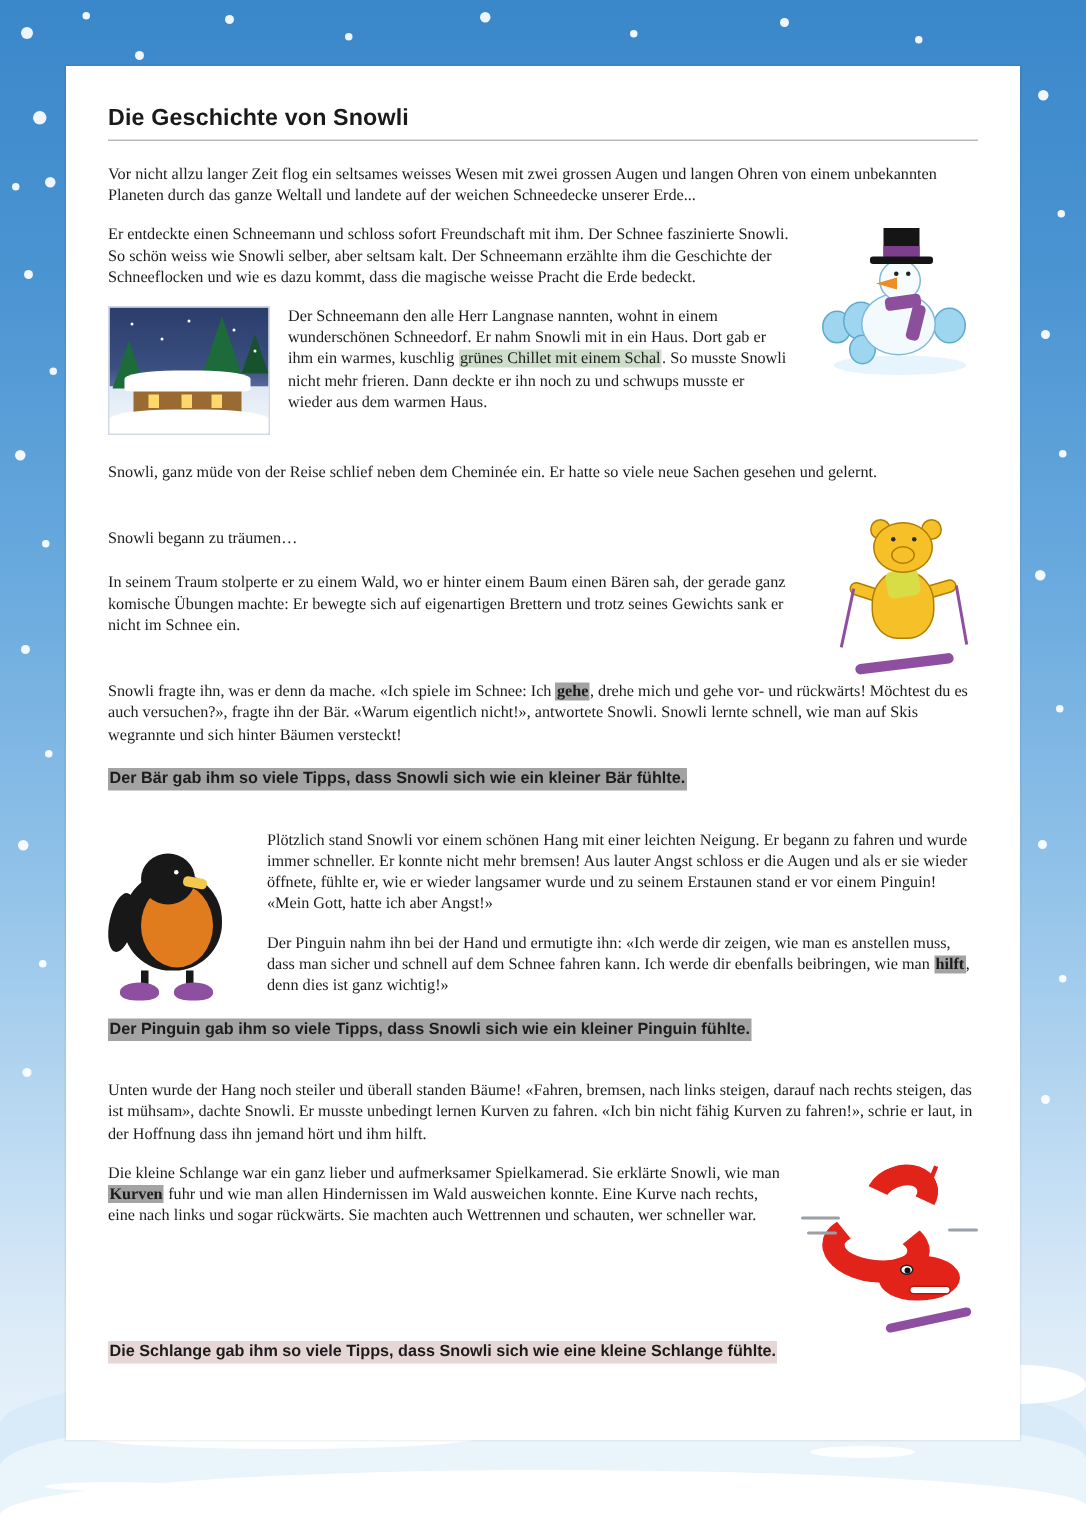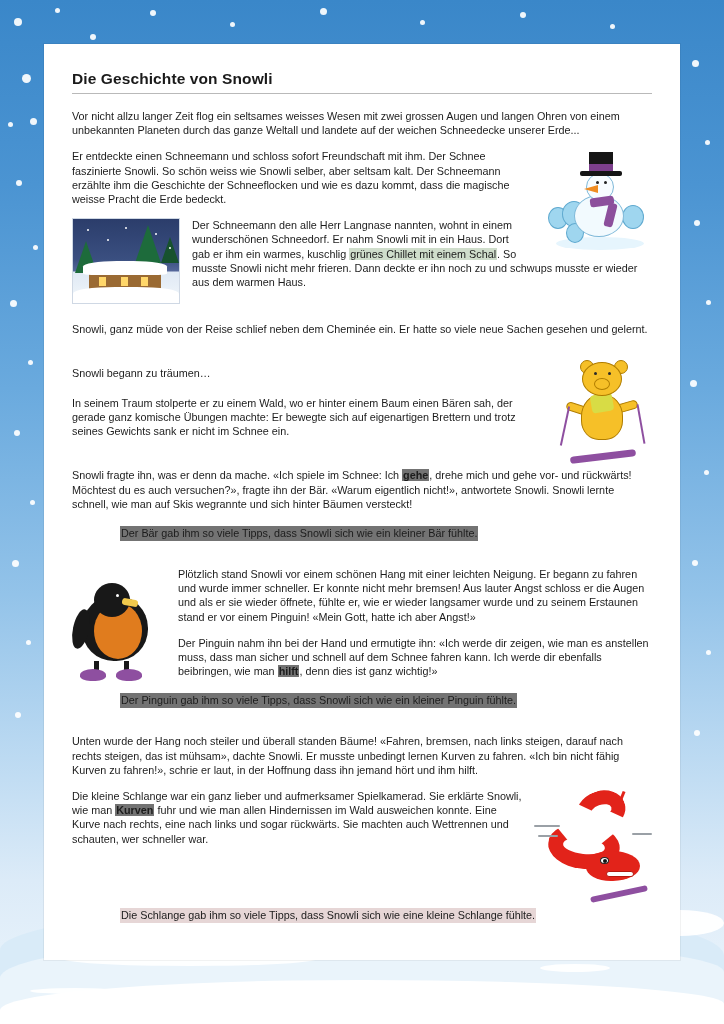--- a/index.html
+++ b/index.html
@@ -54,35 +54,35 @@
     border-bottom:1px solid #b9b9b9;
     margin-bottom:15px;
   }
 
   p.para {
     font-size:10.8px;
     line-height:14.2px;
     color:#1c1c1c;
     margin-bottom:12px;
     text-align:left;
-  }
-
-  .hl-yellow { background:#737373; padding:0 1px; }
+    font-family:Liberation Serif, serif;
+  }
+
+  .hl-yellow { background:#a3a3a3; padding:0 1px; }
   .hl-green  { background:#cfddcb; padding:0 1px; }
   .hl-pink   { background:#e6d6d6; padding:0 1px; }
   b { font-weight:bold; }
 
   .summary {
     font-size:10.8px;
     line-height:15px;
-    font-weight:normal;
+    font-weight:bold;
     color:#1c1c1c;
     margin-bottom:13px;
     display:inline-block;
-    margin-left:48px;
   }
   .block-sum { margin-bottom:13px; }
 
   
   .fig { position:relative; }
   .fig-right { float:right; margin:0 0 4px 12px; }
   .fig-left  { float:left;  margin:0 12px 4px 0; }
   .clearfix::after { content:""; display:block; clear:both; }
 
   

